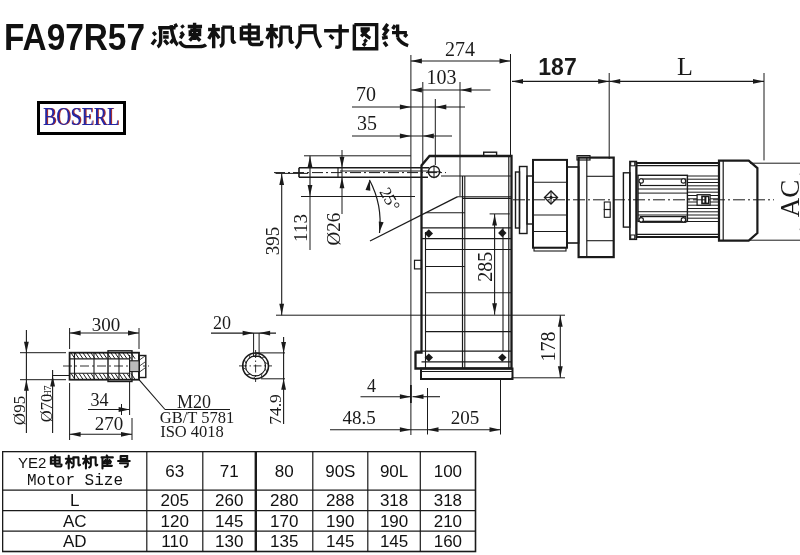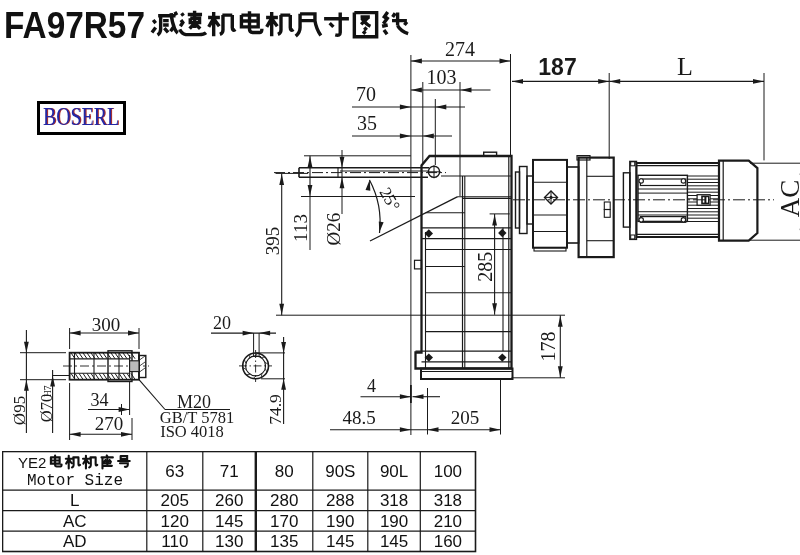--- a/index.html
+++ b/index.html
@@ -1,17 +1,17 @@
 <!DOCTYPE html>
 <html><head><meta charset="utf-8"><style>
 html,body{margin:0;padding:0;background:#fff;width:800px;height:555px;overflow:hidden}
 .abs{position:absolute}
 </style></head><body>
 
-<div class="abs" style="left:0;top:0;width:800px;height:46px">
+<div class="abs" style="left:0;top:12px;width:800px;height:46px">
 <svg width="800" height="46">
 <text x="4" y="38" font-family="'Liberation Sans', sans-serif" font-size="36" font-weight="bold" fill="#111" textLength="141" lengthAdjust="spacingAndGlyphs">FA97R57</text>
 <g transform="translate(147.0,9.5) scale(0.3100)">
         <path d="M20,34 L28,44 M28,58 L16,74 M36,20 L92,20 M44,20 L44,64 Q44,76 34,82 M52,36 L70,36 M52,50 L70,50 M56,60 L68,74 M78,12 Q80,42 90,64 Q94,72 99,76 M86,56 L76,70 M90,8 L96,18" fill="none" stroke="#111" stroke-width="11" stroke-linecap="butt"></path>
       </g>
       <g transform="translate(176.0,9.5) scale(0.3100)">
         <path d="M18,12 L24,20 M16,34 L22,42 L14,54 M60,4 L60,60 M38,16 L84,16 M46,28 L76,28 L76,42 L46,42 L46,28 M58,46 L44,62 M62,46 L78,62 M12,64 Q18,78 32,81 L74,81 Q90,81 97,75" fill="none" stroke="#111" stroke-width="11" stroke-linecap="butt"></path>
       </g>
       <g transform="translate(205.0,9.5) scale(0.3100)">
         <path d="M28,8 L28,86 M10,26 L48,26 M26,32 L12,56 M30,32 L46,54 M56,18 L88,18 M58,18 L58,66 Q58,76 48,80 M88,18 L88,58 Q88,72 98,64" fill="none" stroke="#111" stroke-width="11" stroke-linecap="butt"></path>

